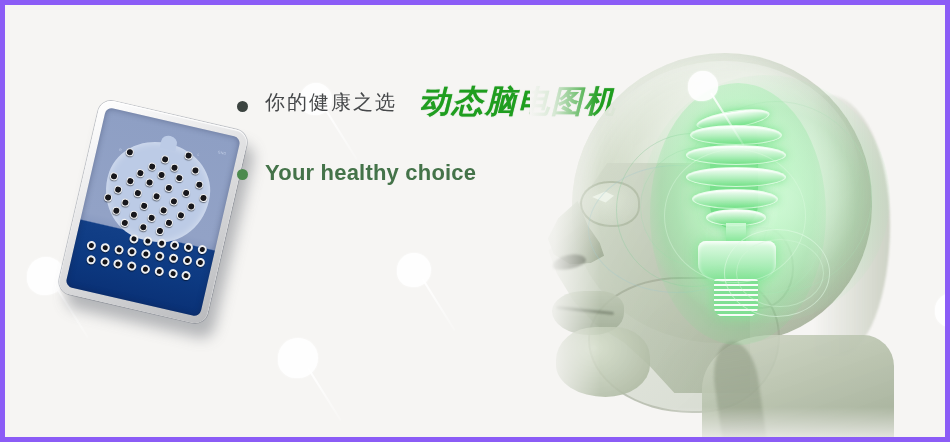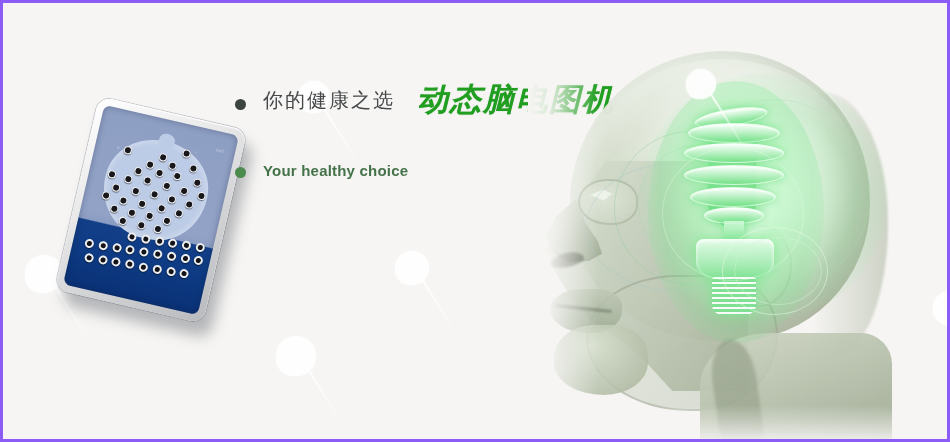--- a/index.html
+++ b/index.html
@@ -11,21 +11,21 @@
   body {
     font-family: "Liberation Sans", sans-serif;
   }
 
   #banner {
     position: relative;
     width: 950px;
     height: 442px;
     overflow: hidden;
     background: #f6f5f3;
-    border: 3px solid #8b5cf6;
+    border: 5px solid #8b5cf6;
     box-sizing: border-box;
   }
 
   
   .wm {
     position: absolute;
     pointer-events: none;
   }
   .wm .bub {
     position: absolute;
@@ -187,21 +187,21 @@
     text-shadow: 0 0 1px rgba(20,130,20,.55);
   }
 
   #line-en {
     position: relative;
     margin-top: 26px;
     padding-left: 28px;
   }
   .en {
     font-family: "Liberation Sans", sans-serif;
-    font-size: 15px;
+    font-size: 22px;
     font-weight: bold;
     color: #447349;
     line-height: 23px;
     letter-spacing: .2px;
     white-space: nowrap;
   }
 
   
   #head-art {
     position: absolute;

